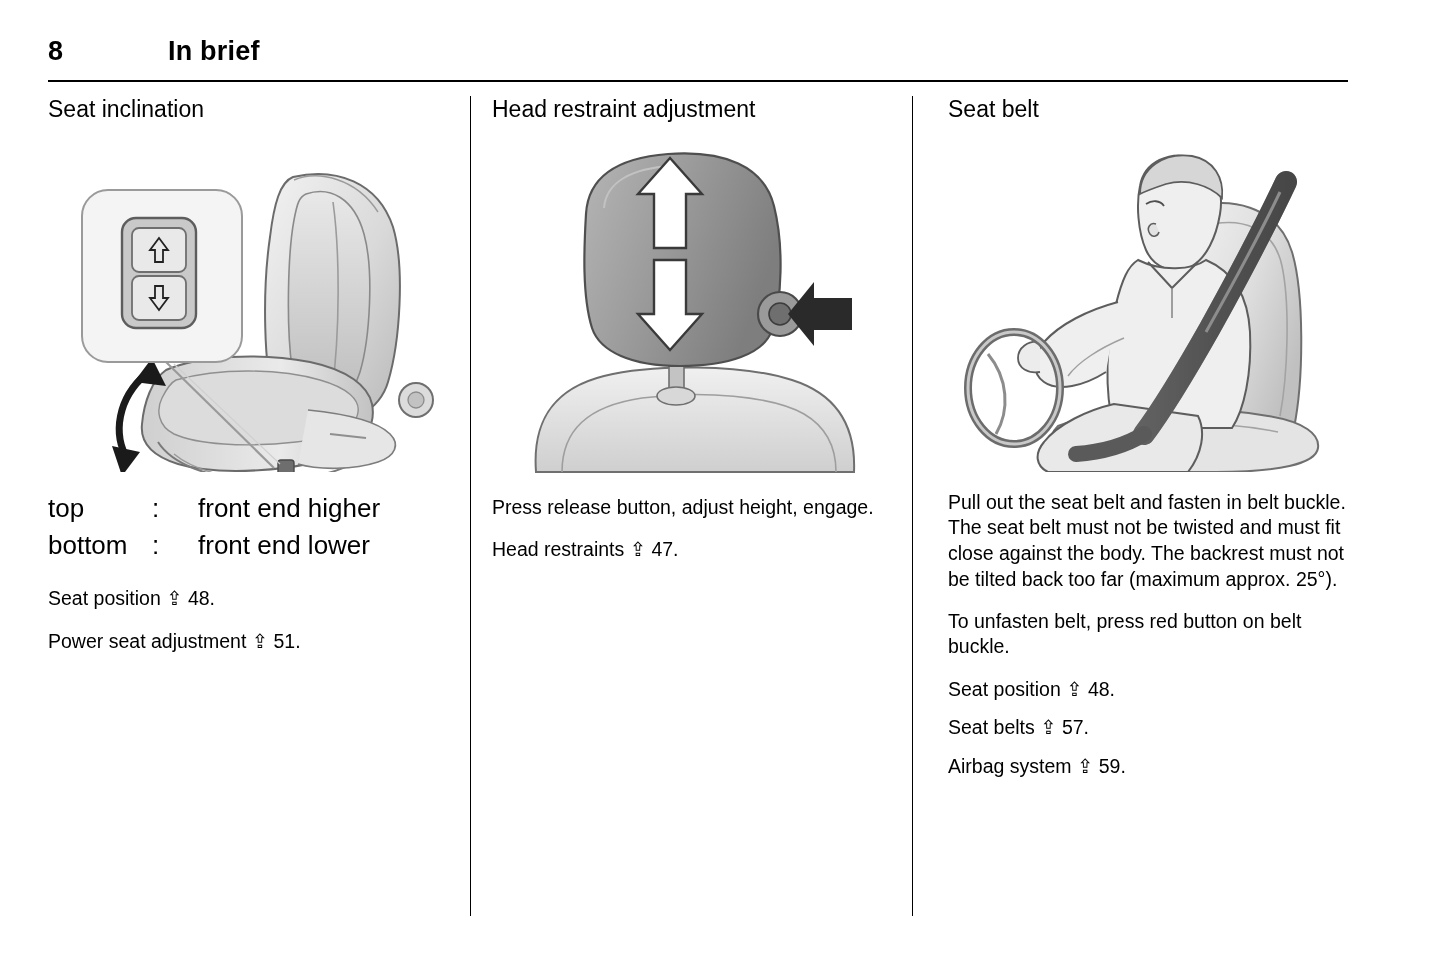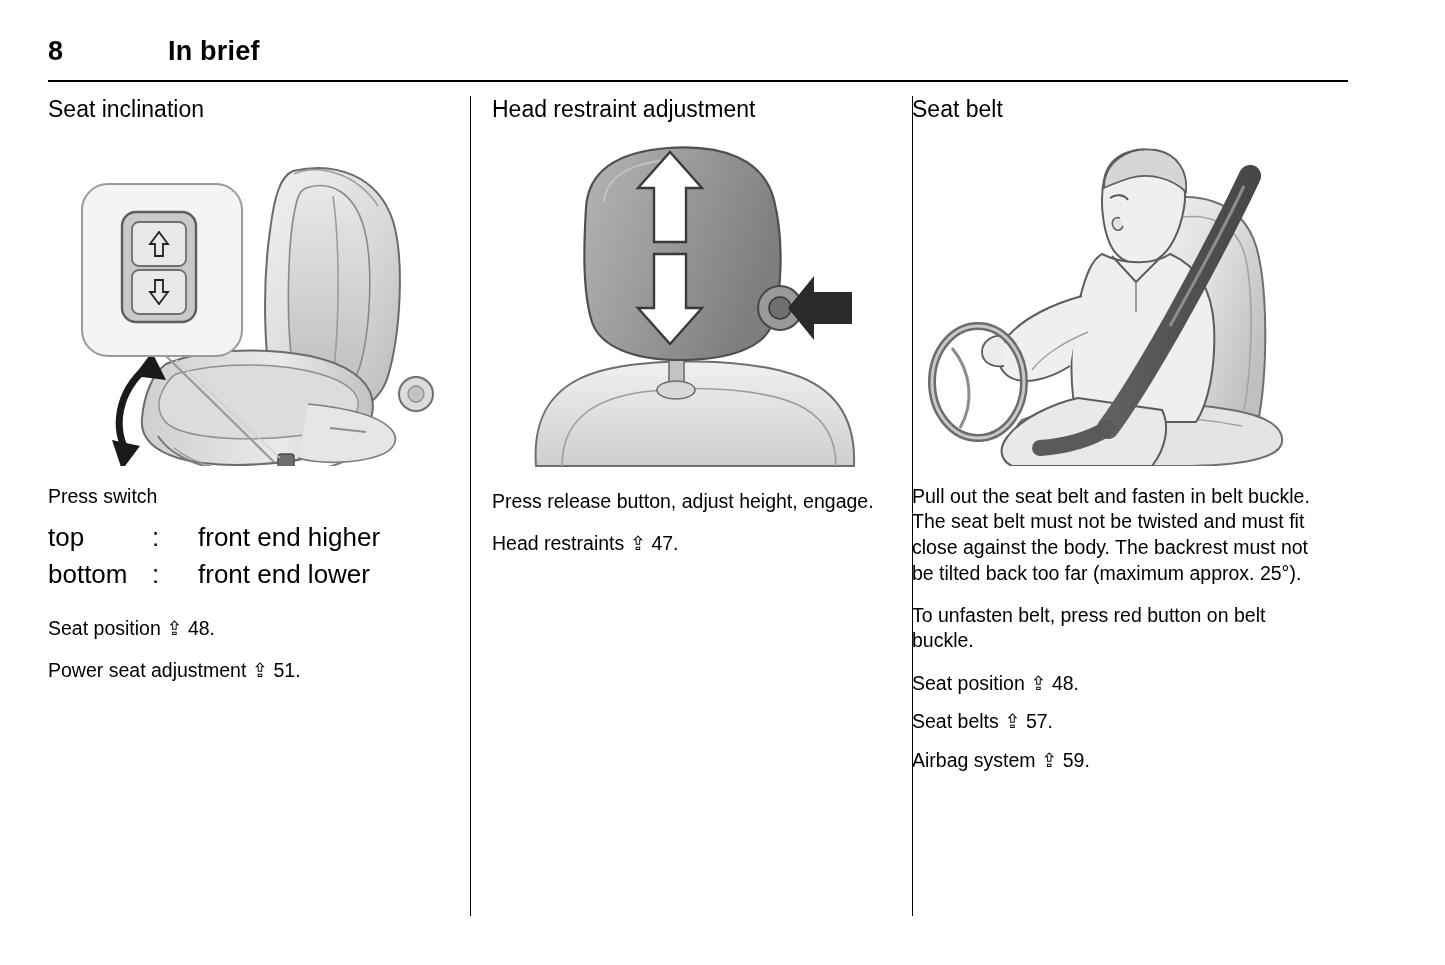--- a/index.html
+++ b/index.html
@@ -46,36 +46,36 @@
     font-weight: bold;
     letter-spacing: 0.2px;
   }
   
   .column {
     position: absolute;
     top: 96px;
   }
   #col1 { left: 48px;  width: 410px; }
   #col2 { left: 492px; width: 400px; }
-  #col3 { left: 912px; width: 415px; }
+  #col3 { left: 948px; width: 415px; }
 
   .col-rule {
     position: absolute;
     top: 96px;
     width: 1px;
     background: #000;
     height: 820px;
   }
   #rule1 { left: 470px; }
   #rule2 { left: 912px; }
 
   .section-title {
     font-size: 23px;
     font-weight: normal;
-    margin: 0 0 12px 0;
+    margin: 0 0 18px 0;
     line-height: 1.2;
   }
   .fig {
     position: relative;
     margin-bottom: 18px;
   }
   .body-text {
     font-size: 19.5px;
     line-height: 1.32;
     margin: 0 0 16px 0;
@@ -171,21 +171,20 @@
 
         <path d="M111 96 L120 108 L115 108 L115 120 L107 120 L107 108 L102 108 Z" fill="none" stroke="#222" stroke-width="1.8"></path>
 
         <path d="M111 168 L120 156 L115 156 L115 144 L107 144 L107 156 L102 156 Z" fill="none" stroke="#222" stroke-width="1.8"></path>
 
         <path d="M118 220 L226 326" stroke="#9a9a9a" stroke-width="2.2" fill="none"></path>
         <path d="M126 222 L232 322" stroke="#d0d0d0" stroke-width="1.2" fill="none"></path>
       </svg>
     </div>
 
-    <p class="body-text tight">Press switch</p>
 
     <div class="legend">
       <div class="legend-row">
         <span class="legend-key">top</span>
         <span class="legend-colon">:</span>
         <span class="legend-val">front end higher</span>
       </div>
       <div class="legend-row">
         <span class="legend-key">bottom</span>
         <span class="legend-colon">:</span>

